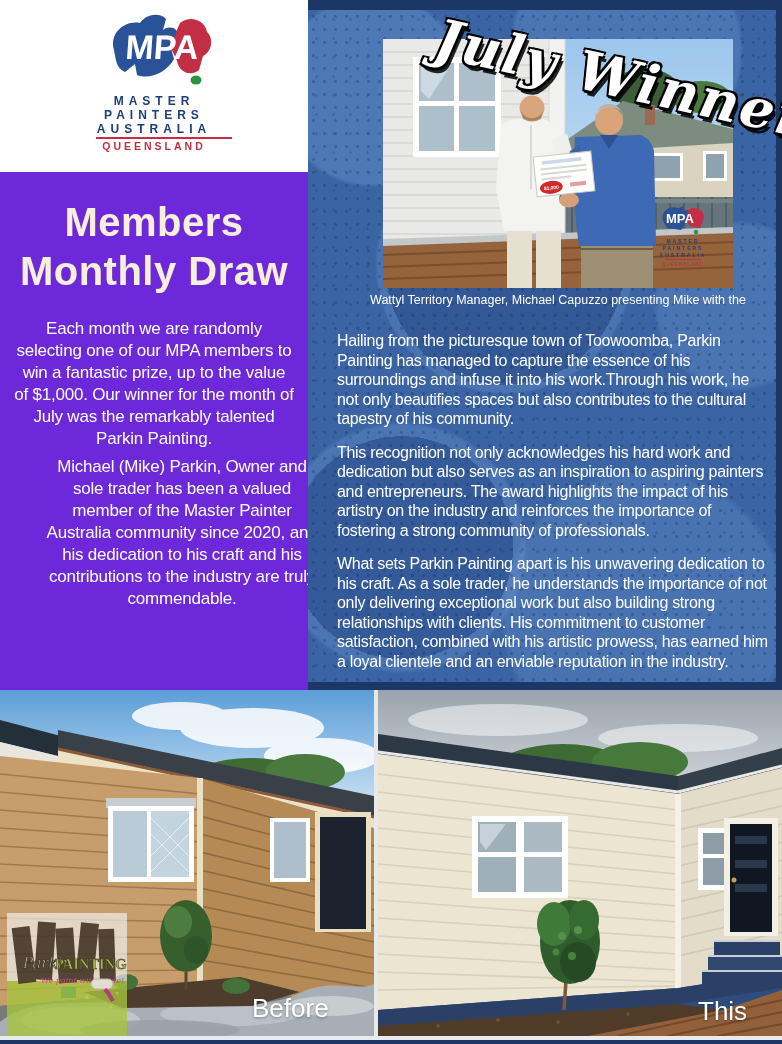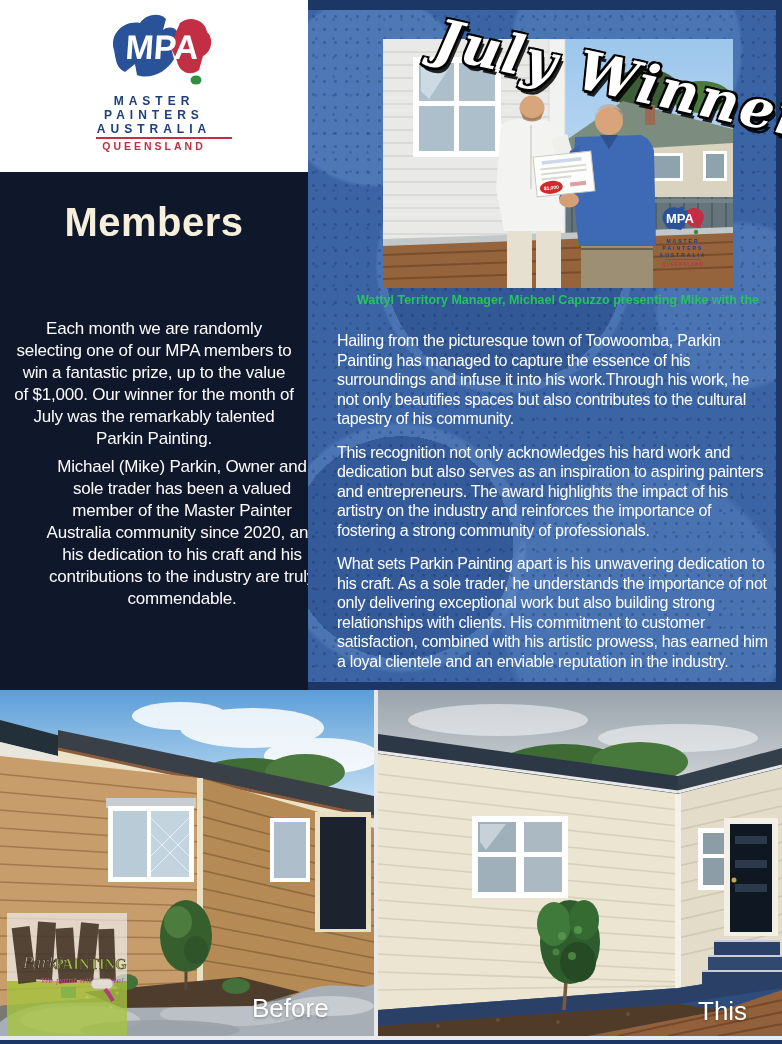--- a/index.html
+++ b/index.html
@@ -13,21 +13,21 @@
   
   .logo-box{left:0;top:0;width:308px;height:172px;background:#ffffff;}
   .logo-mark{left:104px;top:12px;width:118px;height:80px;}
   .org-lines{left:0;top:94px;width:308px;text-align:center;color:#1d3f7a;
     font-weight:bold;font-size:12px;letter-spacing:5px;line-height:14px;}
   .org-rule{left:96px;top:137px;width:136px;height:2px;background:#c22f45;}
   .org-region{left:0;top:140px;width:308px;text-align:center;color:#c22f45;
     font-weight:bold;font-size:10.5px;letter-spacing:3px;}
 
   
-  .left-panel{left:0;top:172px;width:308px;height:518px;background:#0f172a;}
+  .left-panel{left:0;top:172px;width:308px;height:518px;background:#6d28d9;}
   .mm-heading{left:0;top:26px;width:308px;text-align:center;color:#f6efdc;
     font-weight:bold;font-size:40px;line-height:49px;letter-spacing:.5px;}
   .lp-para{left:14px;width:280px;text-align:center;color:#fdfdfd;
     font-size:17px;line-height:22px;letter-spacing:-0.2px;}
   .lp-para1{top:146px;}
   .lp-para2{top:284px;margin-left:28px;}
 
   
   .bubble{left:308px;top:0;width:474px;height:690px;box-sizing:border-box;
     border-top:10px solid #1c3766;border-right:6px solid #1c3766;border-bottom:8px solid #1c3766;
@@ -45,22 +45,22 @@
   }
 
   .july-title{left:443px;top:6px;width:400px;color:#ffffff;
     font-family:"DejaVu Serif", serif;font-style:italic;font-weight:bold;
     font-size:54px;letter-spacing:2px;white-space:nowrap;
     transform:rotate(12.5deg);transform-origin:left top;z-index:6;
     text-shadow:-2px -2px 0 #000,2px -2px 0 #000,-2px 2px 0 #000,2px 2px 0 #000,0 3px 0 #000,4px 5px 0 rgba(0,0,0,.85);}
 
   .photo-main{left:383px;top:39px;width:350px;height:249px;overflow:hidden;z-index:3;}
 
-  .photo-caption{left:348px;top:292px;width:420px;text-align:center;color:#22c55e;
-    font-weight:bold;font-size:12.5px;line-height:17px;z-index:4;}
+  .photo-caption{left:348px;top:292px;width:420px;text-align:center;color:#ffffff;
+    font-weight:normal;font-size:12.5px;line-height:17px;z-index:4;}
 
   .winner-paras{left:337px;top:331px;width:438px;color:#ffffff;z-index:4;}
   .winner-paras p{margin:0 5px 14px 0;font-size:16px;line-height:19.5px;letter-spacing:-0.3px;}
 
   
   .photo-before{left:0;top:690px;width:374px;height:346px;overflow:hidden;}
   .photo-after{left:378px;top:690px;width:404px;height:346px;overflow:hidden;}
   .photo-gap{left:374px;top:690px;width:4px;height:346px;background:#e6e8ea;}
   .strip-light{left:0;top:1036px;width:782px;height:4px;background:#e8eaee;}
   .strip-navy{left:0;top:1040px;width:782px;height:4px;background:#1c3766;}
@@ -89,20 +89,21 @@
       <div>PAINTERS</div>
       <div>AUSTRALIA</div>
     </div>
     <div class="abs org-rule"></div>
     <div class="abs org-region">QUEENSLAND</div>
   </div>
 
   <div class="abs left-panel">
     <div class="abs mm-heading">
       <div>Members</div>
+      <div>Monthly Draw</div>
     </div>
     <div class="abs lp-para lp-para1">Each month we are randomly selecting one of our MPA members to win a fantastic prize, up to the value of $1,000. Our winner for the month of July was the remarkably talented Parkin Painting.</div>
     <div class="abs lp-para lp-para2">Michael (Mike) Parkin, Owner and sole trader has been a valued member of the Master Painter Australia community since 2020, and his dedication to his craft and his contributions to the industry are truly commendable.</div>
   </div>
 
   <div class="abs bubble"></div>
 
   <div class="abs july-title">July Winner</div>
 
   <svg class="abs photo-main" viewBox="0 0 350 249" preserveAspectRatio="none">

